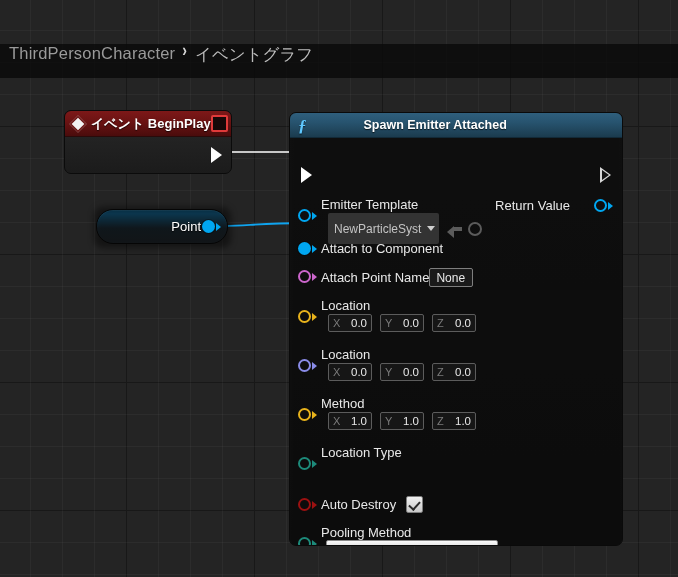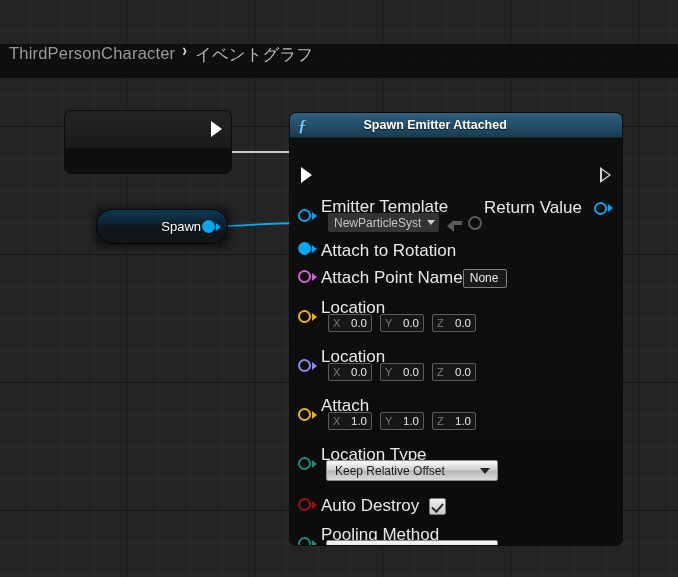--- a/index.html
+++ b/index.html
@@ -186,21 +186,21 @@
   }
   #node-spawn .hdr-title {
     color: #ffffff; font-size: 12.5px; font-weight: bold;
     text-shadow: 0 1px 1px rgba(0,0,0,.7);
     padding-left: 48px;
   }
   #node-spawn .body { position: relative; height: 408px; }
 
   
   .row { position: absolute; display: flex; align-items: center; }
-  .pin-label { color: #e8e8e8; font-size: 17px; white-space: nowrap; }
+  .pin-label { color: #e8e8e8; font-size: 13px; white-space: nowrap; }
 
   
   .vecbox {
     display: inline-flex; align-items: center;
     width: 44px; height: 18px;
     border: 1px solid #5c5c5c;
     border-radius: 2px;
     background: #161616;
     margin-right: 8px;
     padding: 0 4px; box-sizing: border-box;
@@ -216,21 +216,21 @@
     border-radius: 2px;
     background: #1a1a1a;
     color: #e8e8e8; font-size: 12px;
     display: flex; align-items: center;
     padding: 0 6px; box-sizing: border-box;
   }
 
   
   .assetpicker {
     display: inline-flex; align-items: center;
-    height: 19px;
+    height: 31px;
     background: #333333;
     border-radius: 2px;
     padding: 0 4px 0 6px; box-sizing: border-box;
   }
   .assetpicker .nm { color: #c4c4c4; font-size: 12px; white-space: nowrap; }
   .tri-down {
     width: 0; height: 0;
     border-left: 4.5px solid transparent;
     border-right: 4.5px solid transparent;
     border-top: 5px solid #cfcfcf;
@@ -303,30 +303,35 @@
     <span class="crumb-leaf">イベントグラフ</span>
   </div>
 
   <svg id="wires">
     <path d="M 228 152 L 300 152" stroke="#ffffff" stroke-width="1.6" fill="none"></path>
     <path d="M 224 226 C 250 226, 255 223, 306 223" stroke="#0fa4ef" stroke-width="1.8" fill="none"></path>
   </svg>
 
   <div class="node" id="node-beginplay">
     <div class="node-shadow"></div>
+    <div class="hdr">
+      <div class="diamond-icon"></div>
+      <div class="hdr-title">イベント BeginPlay</div>
+      <div class="red-square"></div>
+    </div>
     <div class="body">
       <div class="row" style="right: 9px; top: 10px;">
         <div class="exec-pin"></div>
       </div>
     </div>
   </div>
 
   <div class="node" id="node-mesh">
     <div class="node-shadow"></div>
-    <span class="lbl">Spawn</span>
+    <span class="lbl">Point</span>
     <div class="pin-group" style="position:absolute; right: 6px; top: 10px; color:#00a6f0;">
       <div class="pin-circle-filled"></div>
       <div class="pin-arrow"></div>
     </div>
   </div>
 
   <div class="node" id="node-spawn">
     <div class="node-shadow"></div>
 
     <div class="hdr">
@@ -338,21 +343,21 @@
 
       <div class="row" style="left: 11px; top: 29px;">
         <div class="exec-pin"></div>
       </div>
 
       <div class="row" style="right: 11px; top: 29px;">
         <div class="exec-pin-hollow"></div>
       </div>
 
       <div class="row" style="right: 9px; top: 60px;">
-        <span class="pin-label" style="margin-right: 12px;">Return Value</span>
+        <span class="pin-label" style="margin-right: 24px;">Return Value</span>
         <div class="pin-group" style="color:#00a6f0;">
           <div class="pin-circle-hollow"></div>
           <div class="pin-arrow"></div>
         </div>
       </div>
 
       <div class="row" style="left: 8px; top: 71px; color:#00a6f0;">
         <div class="pin-circle-hollow"></div>
         <div class="pin-arrow"></div>
       </div>
@@ -366,21 +371,21 @@
         </div>
         <span class="back-arrow"></span>
         <span class="magnifier"></span>
       </div>
 
       <div class="row" style="left: 8px; top: 104px; color:#00a6f0;">
         <div class="pin-circle-filled"></div>
         <div class="pin-arrow"></div>
       </div>
       <div class="row" style="left: 31px; top: 103px;">
-        <span class="pin-label">Attach to Rotation</span>
+        <span class="pin-label">Attach to Component</span>
       </div>
 
       <div class="row" style="left: 8px; top: 132px; color:#cc66cc;">
         <div class="pin-circle-hollow" style="border-color:#cc66cc;"></div>
         <div class="pin-arrow"></div>
       </div>
       <div class="row" style="left: 31px; top: 130px;">
         <span class="pin-label" style="margin-right: 0;">Attach Point Name</span>
         <span class="textfield">None</span>
       </div>
@@ -427,21 +432,21 @@
           <span class="ax">Z</span>
           <span class="vl">0.0</span>
         </span>
       </div>
 
       <div class="row" style="left: 8px; top: 270px; color:#e8b31c;">
         <div class="pin-circle-hollow" style="border-color:#e8b31c;"></div>
         <div class="pin-arrow"></div>
       </div>
       <div class="row" style="left: 31px; top: 258px;">
-        <span class="pin-label">Attach</span>
+        <span class="pin-label">Method</span>
       </div>
       <div class="row" style="left: 38px; top: 274px;">
         <span class="vecbox">
           <span class="ax">X</span>
           <span class="vl">1.0</span>
         </span>
         <span class="vecbox">
           <span class="ax">Y</span>
           <span class="vl">1.0</span>
         </span>
@@ -450,26 +455,20 @@
           <span class="vl">1.0</span>
         </span>
       </div>
 
       <div class="row" style="left: 8px; top: 319px; color:#1d8a7a;">
         <div class="pin-circle-hollow" style="border-color:#1d8a7a;"></div>
         <div class="pin-arrow"></div>
       </div>
       <div class="row" style="left: 31px; top: 307px;">
         <span class="pin-label">Location Type</span>
-      </div>
-      <div class="row" style="left: 36px; top: 322px;">
-        <span class="combobox">
-          <span class="cv">Keep Relative Offset</span>
-          <span class="tri-down-dark"></span>
-        </span>
       </div>
 
       <div class="row" style="left: 8px; top: 360px; color:#9c1111;">
         <div class="pin-circle-hollow" style="border-color:#9c1111;"></div>
         <div class="pin-arrow"></div>
       </div>
       <div class="row" style="left: 31px; top: 358px;">
         <span class="pin-label" style="margin-right: 10px;">Auto Destroy</span>
         <span class="checkbox"></span>
       </div>

